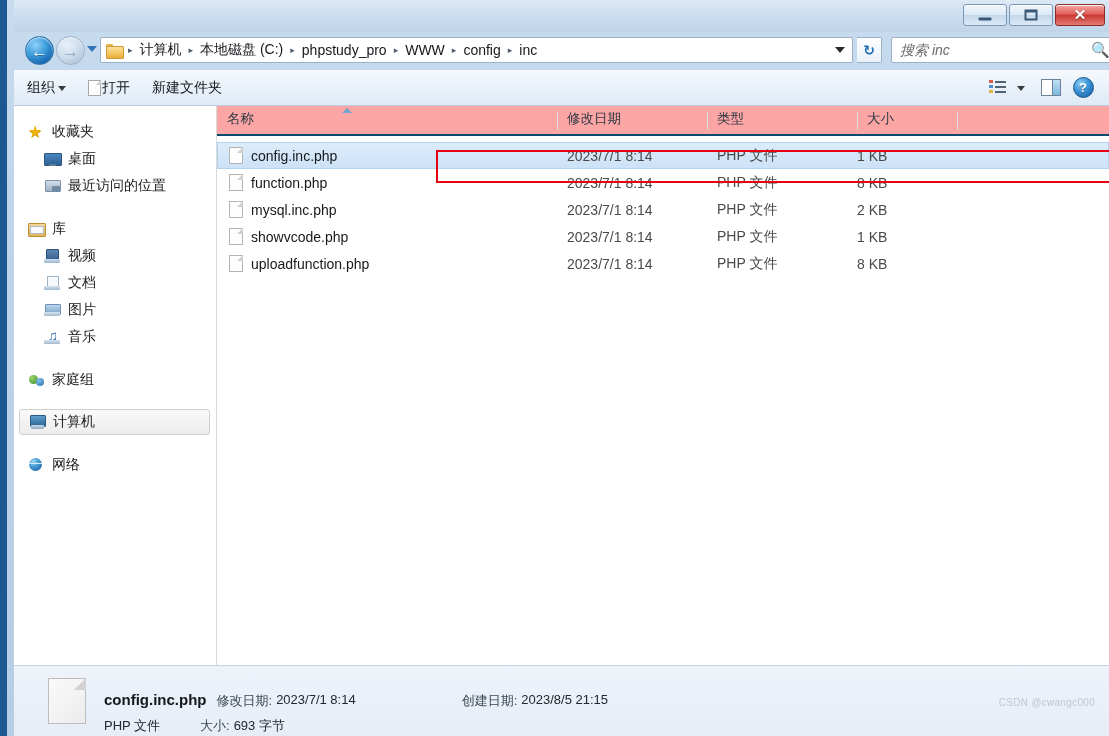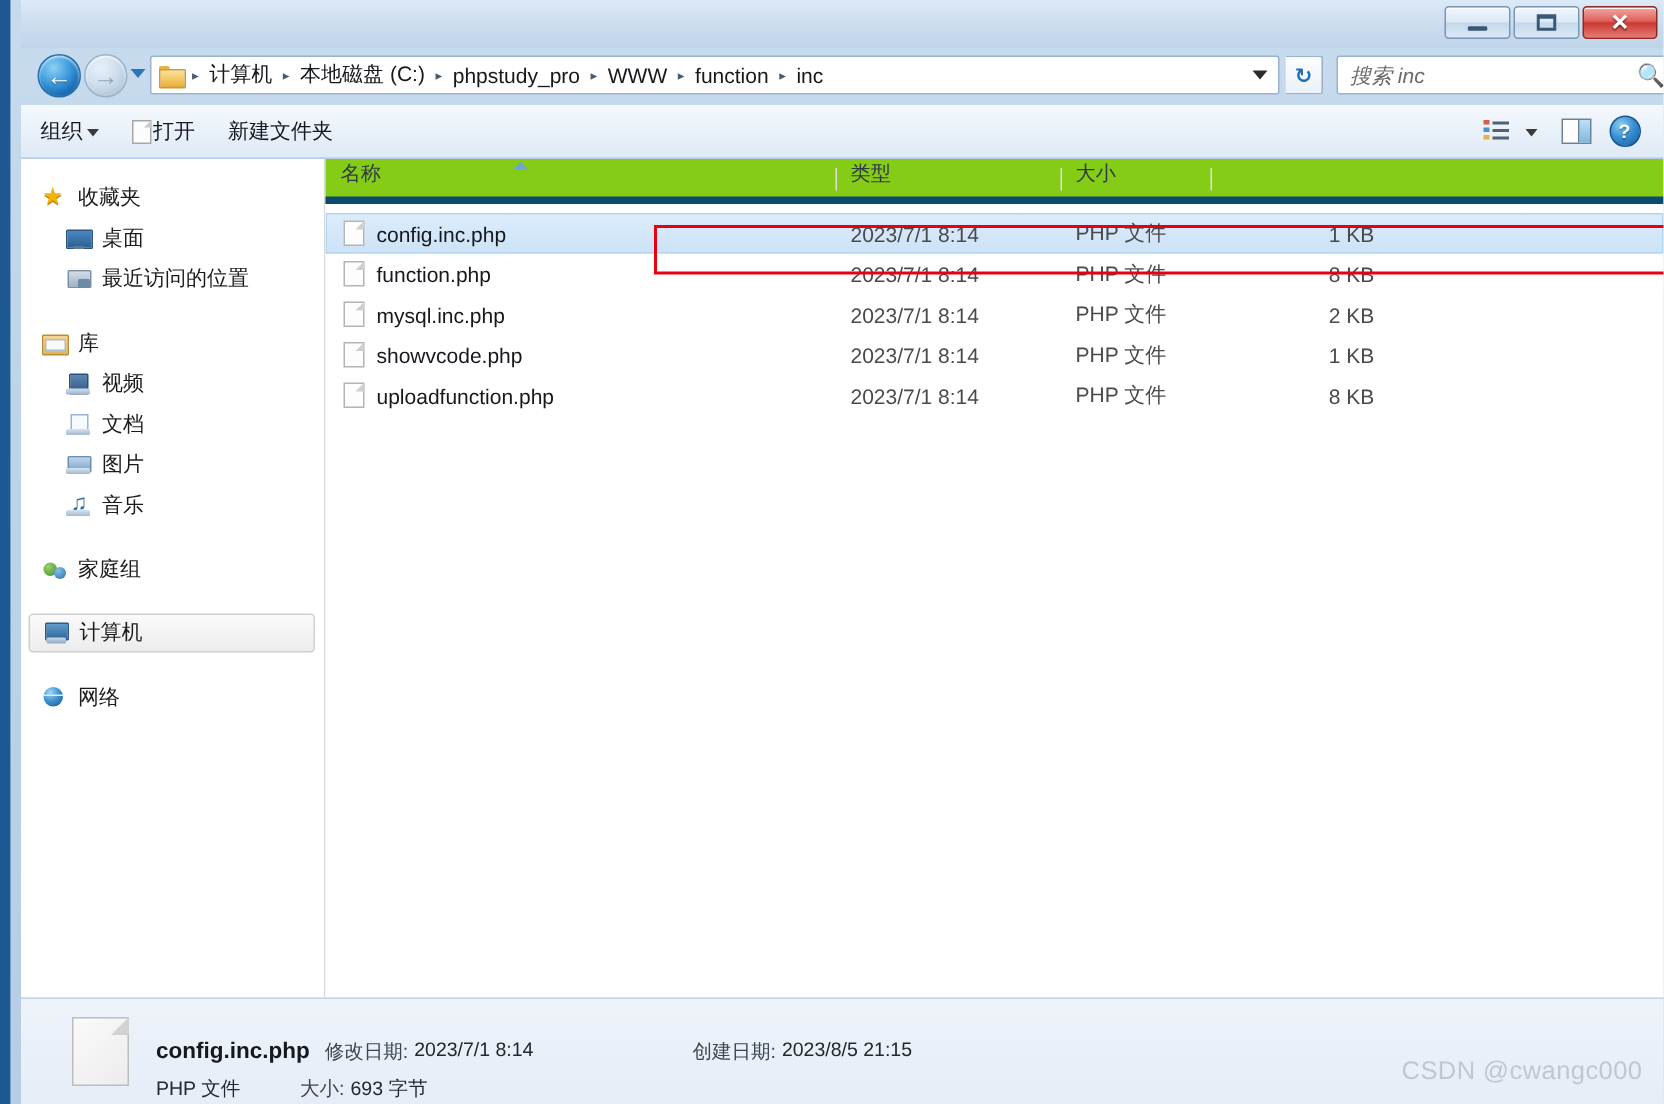--- a/index.html
+++ b/index.html
@@ -292,22 +292,22 @@
     background: radial-gradient(circle at 35% 28%, #9fd8f6 0%, #3f93d2 45%, #16558f 100%);
   }
   .ico-network::after {
     content:""; position:absolute; left:1px; top:6px; width:13px; height:1px; background:#d9eefb;
   }
 
   
   .filepane { flex: 1; display: flex; flex-direction: column; background: #ffffff; position: relative; }
   .colheader {
     height: 30px; display: flex; align-items: flex-end;
-    border-bottom: 5px solid #0c4a6e; position: relative;
-    background: #84cc16;
+    border-bottom: 2px solid #0c4a6e; position: relative;
+    background: #fca5a5;
   }
   .col {
     font-size: 13.5px; color: #2f3a45; padding: 0 0 6px 10px; height: 100%;
     display: flex; align-items: flex-end; position: relative; cursor: default;
   }
   .col + .col::before {
     content:""; position:absolute; left:0; top:6px; bottom:4px; width:1px; background:#e0e0e0;
   }
   .col.c-name { width: 340px; }
   .col.c-date { width: 150px; }
@@ -324,21 +324,21 @@
     height: 27px; display: flex; align-items: center; cursor: default; position: relative;
     font-size: 14px; color: #15181c;
   }
   .row.selected {
     background: linear-gradient(to bottom, #dcecfb 0%, #cde2f7 100%);
     box-shadow: inset 0 0 0 1px #b3d4ef;
   }
   .cell-name { width: 340px; display: flex; align-items: center; gap: 8px; padding-left: 12px; }
   .cell-date { width: 150px; padding-left: 10px; color: #4a4a4a; }
   .cell-type { width: 150px; padding-left: 10px; color: #4a4a4a; }
-  .cell-size { width: 100px; padding-right: 12px; text-align: center; color: #4a4a4a; }
+  .cell-size { width: 100px; padding-right: 12px; text-align: left; color: #4a4a4a; }
   .file-icon {
     width: 14px; height: 17px; background: #fdfdfd; border: 1px solid #b4b4b4; position: relative;
     flex: 0 0 auto;
   }
   .file-icon::after {
     content: ""; position: absolute; right: -1px; top: -1px;
     border-width: 0 0 6px 6px; border-style: solid;
     border-color: transparent transparent #cfcfcf transparent;
   }
 
@@ -368,22 +368,22 @@
   .det-text { display: flex; flex-direction: column; gap: 7px; }
   .det-line { display: flex; align-items: baseline; font-size: 13px; color: #23282d; }
   .det-fname { font-size: 15px; font-weight: bold; color: #15181c; margin-right: 10px; }
   .det-label { color: #3a4752; }
   .det-val { color: #23282d; margin-left: 4px; }
   .det-seg { display: inline-flex; }
   .det-seg.gap1 { margin-left: 106px; margin-top: 24px; }
   .det-type { color: #23282d; width: 96px; }
   .det-sizelbl { color: #3a4752; }
   .watermark {
-    position: absolute; right: 14px; bottom: 12px;
-    font-size: 17px; color: #c2c7cd; letter-spacing: .3px; user-select: none;
+    position: absolute; right: 14px; bottom: 28px;
+    font-size: 10px; color: #c2c7cd; letter-spacing: .3px; user-select: none;
   }
 </style>
 </head>
 <body>
 
 <div class="window">
   <div class="frame-gloss"></div>
 
   <div class="winbtns">
     <div class="wb">
@@ -411,21 +411,21 @@
       <span class="crumb-sep">▸</span>
       <div class="crumbs" id="crumbs">
           <span class="crumb">计算机</span>
           <span class="crumb-sep">▸</span>
           <span class="crumb">本地磁盘 (C:)</span>
           <span class="crumb-sep">▸</span>
           <span class="crumb">phpstudy_pro</span>
           <span class="crumb-sep">▸</span>
           <span class="crumb">WWW</span>
           <span class="crumb-sep">▸</span>
-          <span class="crumb">function</span>
+          <span class="crumb">config</span>
           <span class="crumb-sep">▸</span>
           <span class="crumb">inc</span>
         </div>
       <span class="addr-caret"></span>
     </div>
 
     <div class="refresh-btn">
       <span class="refresh-glyph">↻</span>
     </div>
 
@@ -519,20 +519,23 @@
           <span class="ico ico-network"></span>
           <span>网络</span>
         </div>
       </div>
 
     <div class="filepane">
       <div class="colheader" id="colheader">
           <div class="col c-name">
             <span>名称</span>
             <span class="sort-tri"></span>
+          </div>
+          <div class="col c-date">
+            <span>修改日期</span>
           </div>
           <div class="col c-type">
             <span>类型</span>
           </div>
           <div class="col c-size">
             <span>大小</span>
           </div>
           <div class="col c-pad"></div>
         </div>
       <div class="rows" id="rows">

